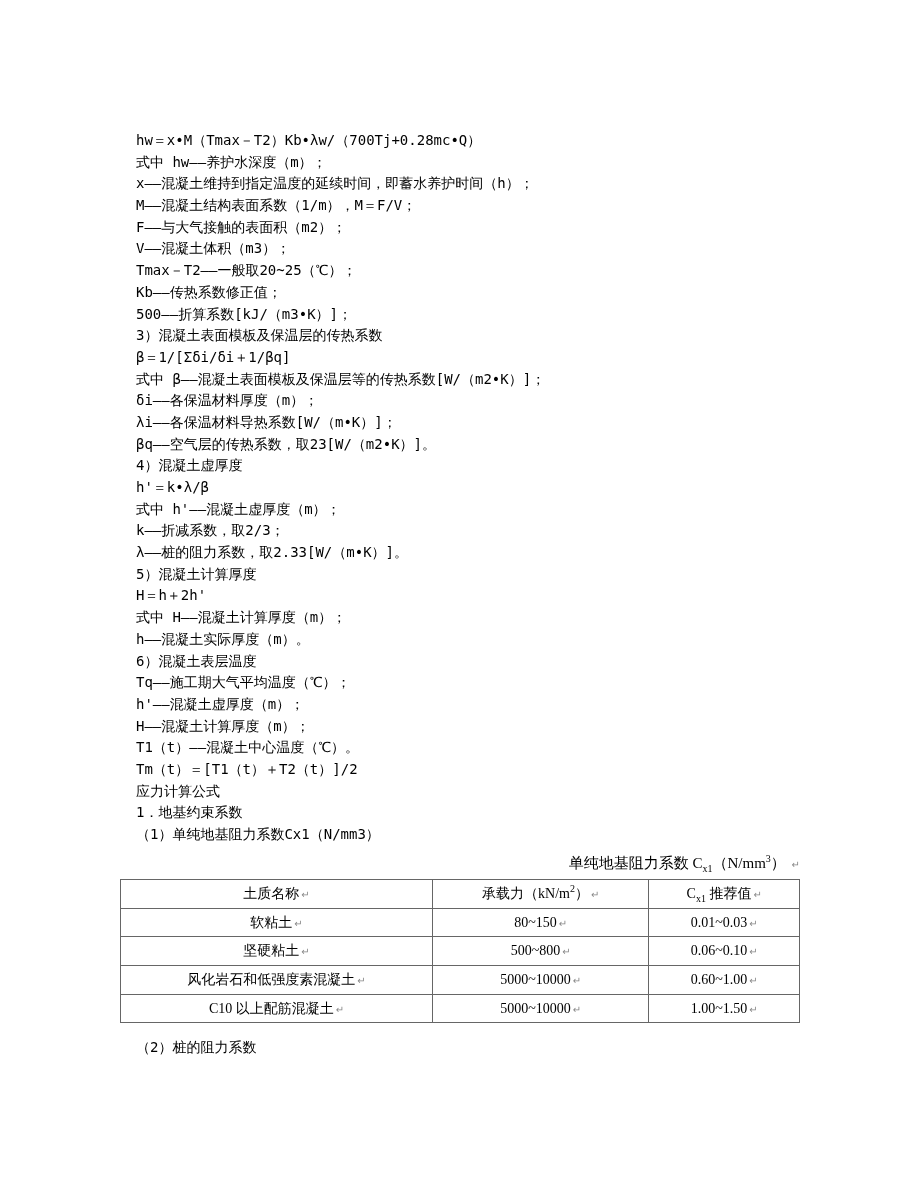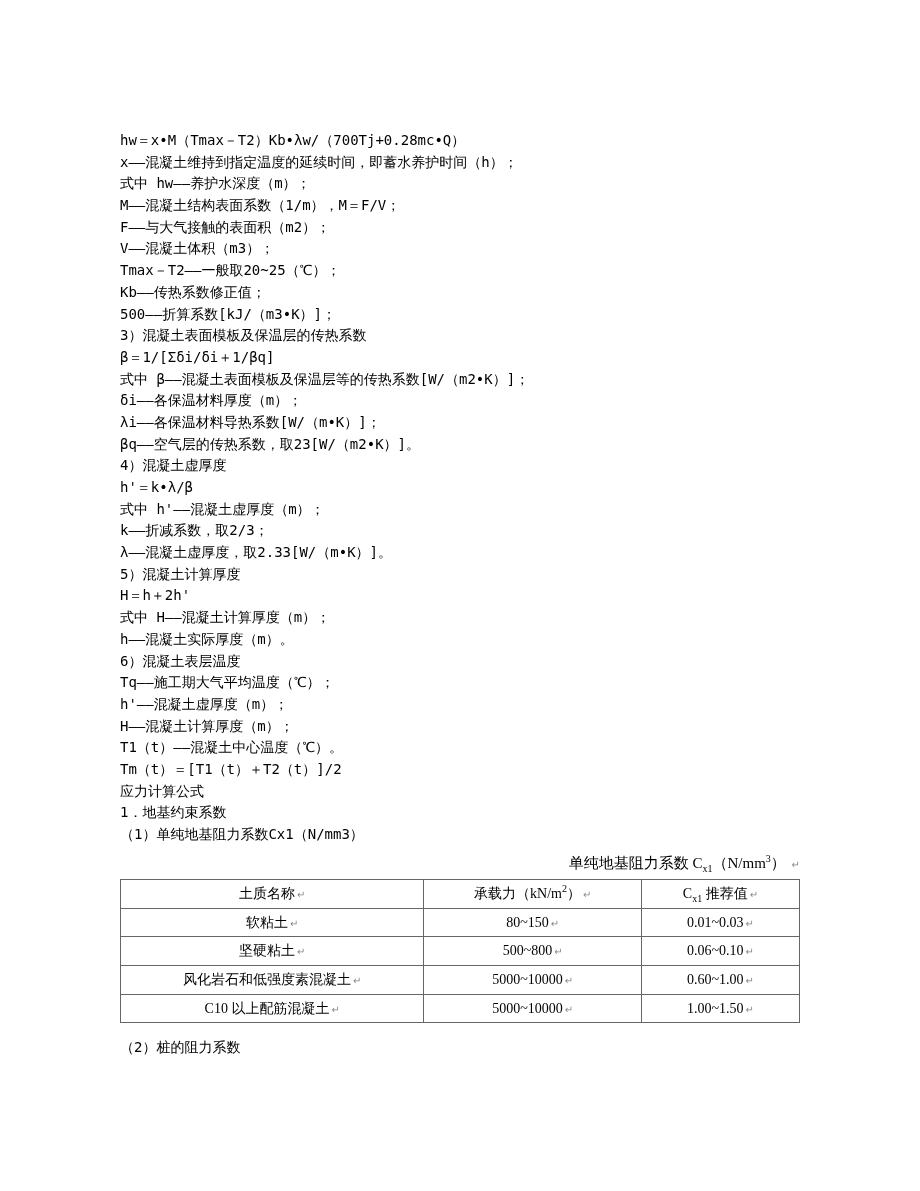--- a/index.html
+++ b/index.html
@@ -11,38 +11,39 @@
     color: #000;
     width: 920px;
   }
   .page {
     padding: 130px 120px 40px 120px;
     line-height: 1.55;
   }
   .line {
     white-space: pre;
     font-family: "SimSun", "宋体", monospace;
+    margin-left: 16px;
   }
   .table-title {
     text-align: right;
     font-family: "SimSun", "宋体", serif;
     font-size: 15px;
     margin-top: 6px;
     margin-bottom: 4px;
     padding-left: 60px;
   }
   table {
     border-collapse: collapse;
     width: 100%;
     margin-top: 2px;
     font-size: 14px;
   }
   th, td {
     border: 1px solid #666;
-    padding: 3px 18px;
+    padding: 3px 10px;
     text-align: center;
     font-weight: normal;
     font-family: "SimSun", "宋体", serif;
   }
   .ret {
     font-size: 10px;
     color: #888;
     padding-left: 2px;
   }
   .after-table {
@@ -53,39 +54,39 @@
     line-height: 0;
   }
 </style>
 </head>
 <body>
 
 <div class="page">
 
   <div id="lines-container">
       <div class="line">hw＝x•M（Tmax－T2）Kb•λw/（700Tj+0.28mc•Q）</div>
+      <div class="line">式中 hw——养护水深度（m）；</div>
       <div class="line">x——混凝土维持到指定温度的延续时间，即蓄水养护时间（h）；</div>
-      <div class="line">式中 hw——养护水深度（m）；</div>
       <div class="line">M——混凝土结构表面系数（1/m），M＝F/V；</div>
       <div class="line">F——与大气接触的表面积（m2）；</div>
       <div class="line">V——混凝土体积（m3）；</div>
       <div class="line">Tmax－T2——一般取20~25（℃）；</div>
       <div class="line">Kb——传热系数修正值；</div>
       <div class="line">500——折算系数[kJ/（m3•K）]；</div>
       <div class="line">3）混凝土表面模板及保温层的传热系数</div>
       <div class="line">β＝1/[Σδi/δi＋1/βq]</div>
       <div class="line">式中 β——混凝土表面模板及保温层等的传热系数[W/（m2•K）]；</div>
       <div class="line">δi——各保温材料厚度（m）；</div>
       <div class="line">λi——各保温材料导热系数[W/（m•K）]；</div>
       <div class="line">βq——空气层的传热系数，取23[W/（m2•K）]。</div>
       <div class="line">4）混凝土虚厚度</div>
       <div class="line">h'＝k•λ/β</div>
       <div class="line">式中 h'——混凝土虚厚度（m）；</div>
       <div class="line">k——折减系数，取2/3；</div>
-      <div class="line">λ——混凝土虚厚度，取2.33[W/（m•K）]。</div>
+      <div class="line">λ——桩的阻力系数，取2.33[W/（m•K）]。</div>
       <div class="line">5）混凝土计算厚度</div>
       <div class="line">H＝h＋2h'</div>
       <div class="line">式中 H——混凝土计算厚度（m）；</div>
       <div class="line">h——混凝土实际厚度（m）。</div>
       <div class="line">6）混凝土表层温度</div>
       <div class="line">Tq——施工期大气平均温度（℃）；</div>
       <div class="line">h'——混凝土虚厚度（m）；</div>
       <div class="line">H——混凝土计算厚度（m）；</div>
       <div class="line">T1（t）——混凝土中心温度（℃）。</div>
       <div class="line">Tm（t）＝[T1（t）＋T2（t）]/2</div>

